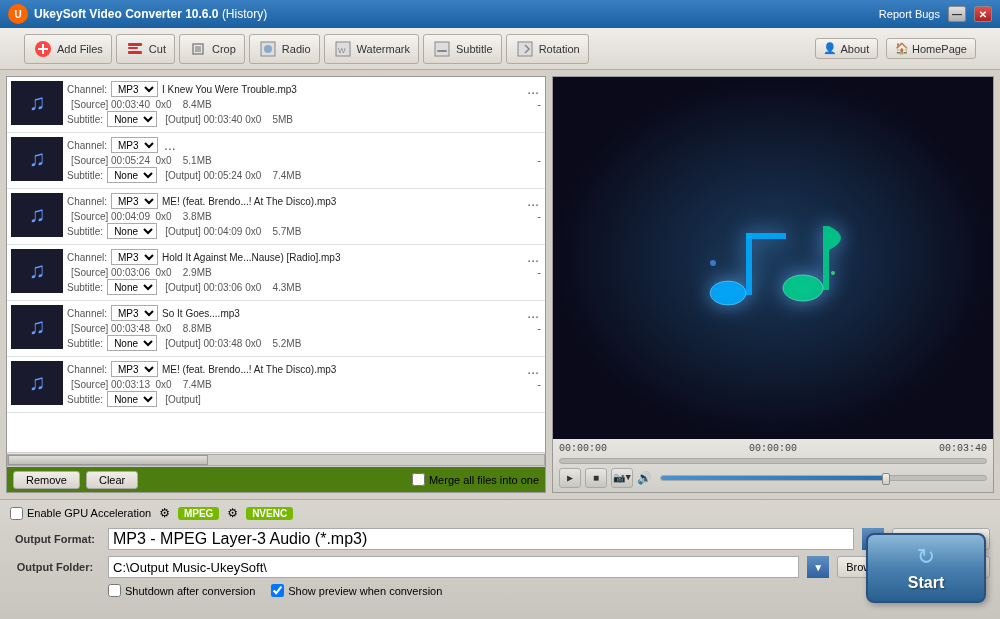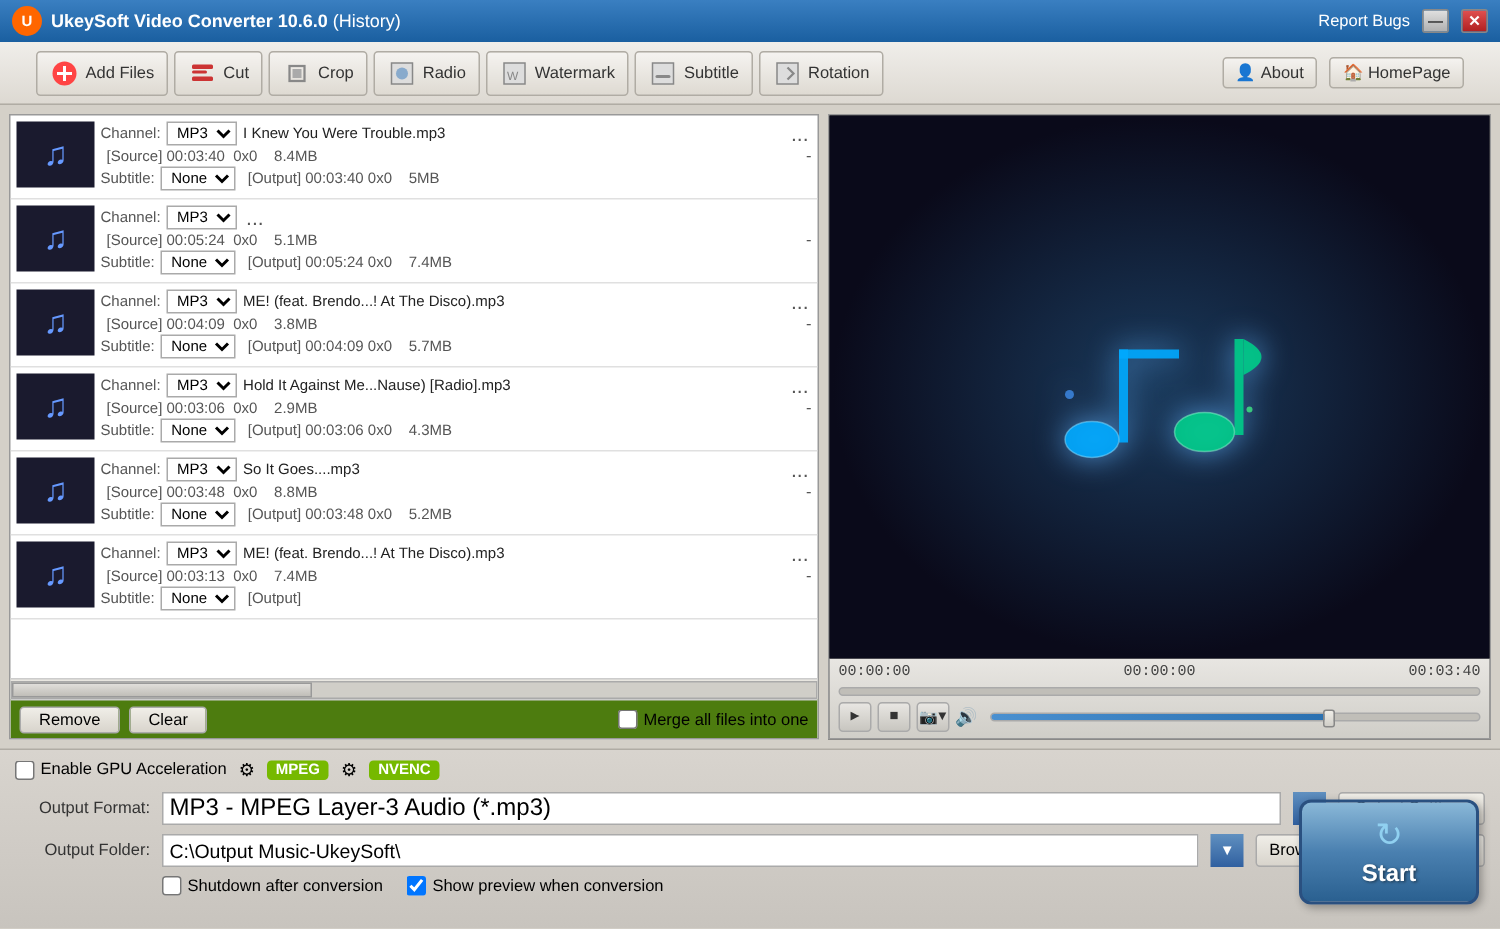--- a/index.html
+++ b/index.html
@@ -290,21 +290,21 @@
       font-size: 10px; font-weight: bold;
       color: white;
     }
     .cuda-badge { background: #76b900; }
     .nvenc-badge { background: #76b900; }
     .gpu-icon { font-size: 12px; }
 
     .form-row {
       display: flex; align-items: center; gap: 8px; margin-bottom: 6px;
     }
-    .form-label { width: 90px; text-align: right; font-size: 11px; color: #333; flex-shrink: 0; }
+    .form-label { width: 90px; text-align: center; font-size: 11px; color: #333; flex-shrink: 0; font-weight: bold; }
     .format-select {
       flex: 1;
       height: 22px;
       border: 1px solid #aaa;
       background: white;
       padding: 0 4px;
       font-size: 16px;
     }
     .format-dropdown-btn {
       width: 22px; height: 22px;

